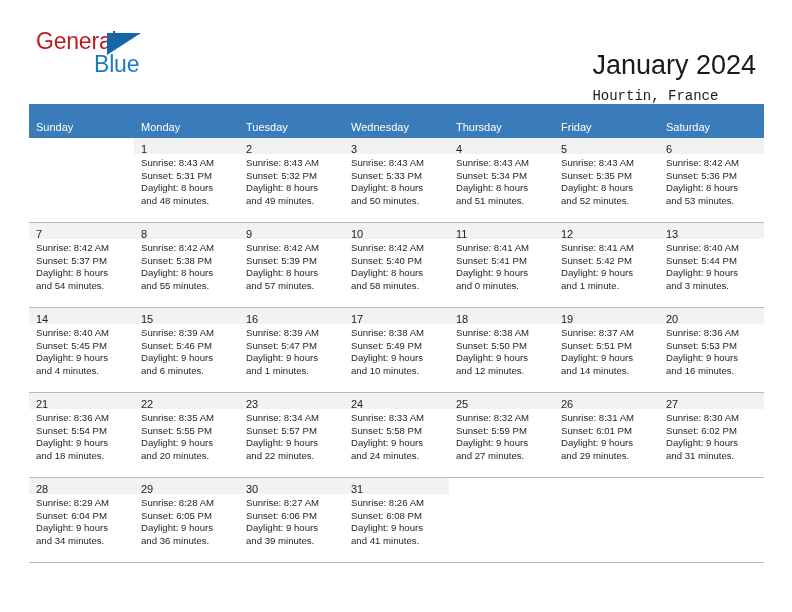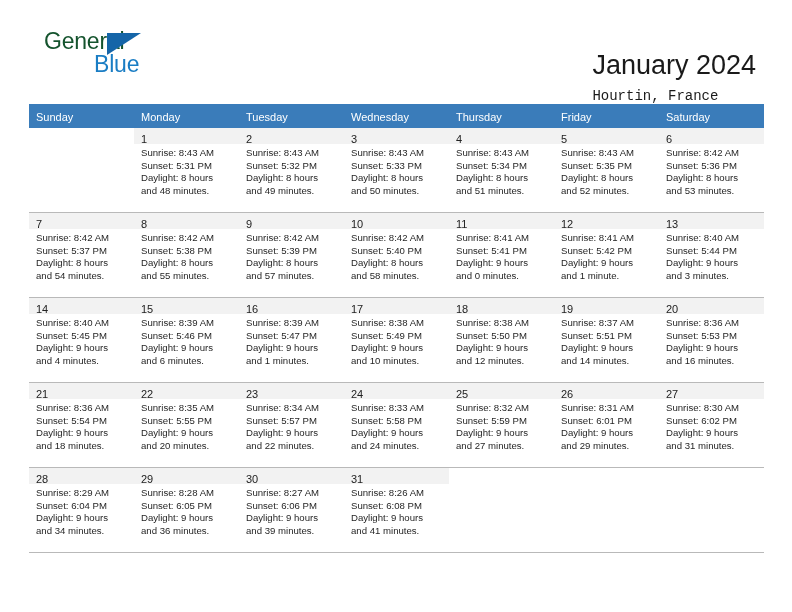--- a/index.html
+++ b/index.html
@@ -34,25 +34,25 @@
   .logo {
     position: absolute;
     left: 36px;
     top: 30px;
     width: 180px;
     height: 56px;
     user-select: none;
   }
   .logo-general {
     position: absolute;
-    left: 8px;
+    left: 0;
     top: 0;
     font-size: 23px;
     letter-spacing: -0.2px;
-    color: #14532d;
+    color: #b91c1c;
     line-height: 1;
   }
   .logo-blue {
     position: absolute;
     left: 58px;
     top: 23px;
     font-size: 23px;
     letter-spacing: -0.2px;
     color: #1a7dc4;
     line-height: 1;
@@ -99,21 +99,21 @@
     border-collapse: collapse;
     table-layout: fixed;
   }
 
   .calendar th {
     background: #3a7cba;
     color: #ffffff;
     font-size: 11px;
     font-weight: normal;
     text-align: left;
-    padding: 7px 0 5px 7px;
+    padding: 17px 0 5px 7px;
     height: 12px;
     border: none;
   }
 
   .calendar td {
     vertical-align: top;
     padding: 0;
     border: none;
     border-bottom: 1px solid #b9b9b9;
     height: 84px;

